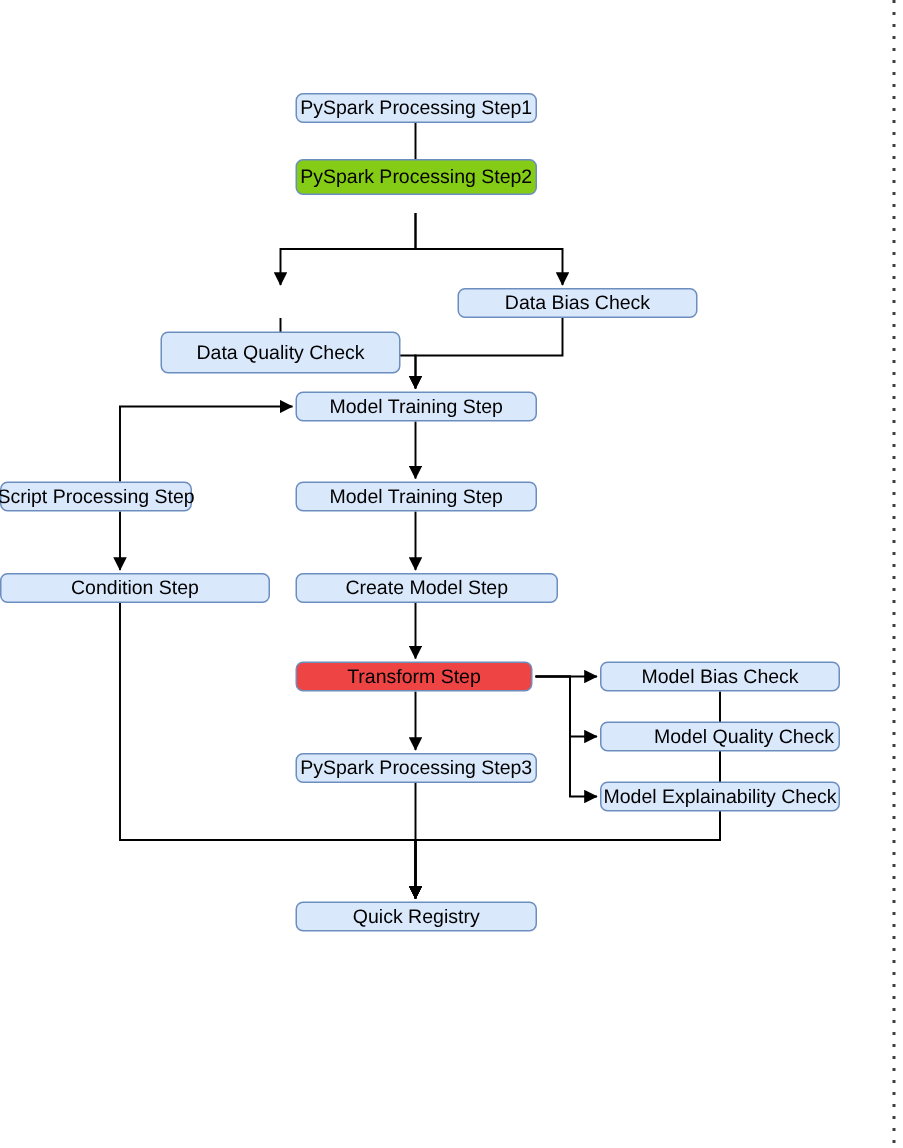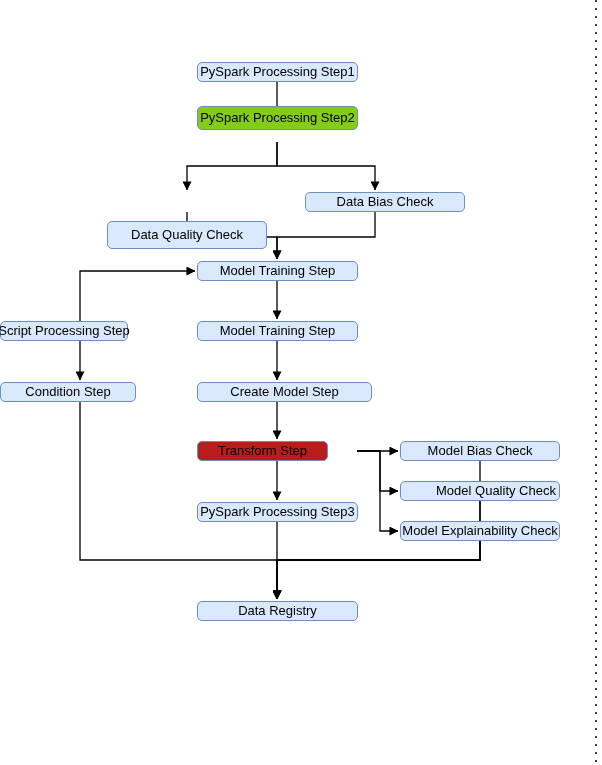--- a/index.html
+++ b/index.html
@@ -83,25 +83,25 @@
   </svg>
 
   <div>
       <div class="node" style="left: 197px; top: 62px; width: 161px; height: 20px; background: rgb(218, 232, 252); border-color: rgb(108, 142, 191); color: rgb(0, 0, 0);">PySpark Processing Step1</div>
       <div class="node" style="left: 197px; top: 106px; width: 161px; height: 24px; background: #84cc16; border-color: rgb(108, 142, 191); color: rgb(0, 0, 0);">PySpark Processing Step2</div>
       <div class="node" style="left: 107px; top: 192px; width: 160px; height: 28px; background: rgb(218, 232, 252); border-color: rgb(108, 142, 191); color: rgb(0, 0, 0); margin-top: 29px;">Data Quality Check</div>
       <div class="node" style="left: 305px; top: 192px; width: 160px; height: 20px; background: rgb(218, 232, 252); border-color: rgb(108, 142, 191); color: rgb(0, 0, 0);">Data Bias Check</div>
       <div class="node" style="left: 197px; top: 261px; width: 161px; height: 20px; background: rgb(218, 232, 252); border-color: rgb(108, 142, 191); color: rgb(0, 0, 0);">Model Training Step</div>
       <div class="node" style="left: 0px; top: 321px; width: 128px; height: 20px; background: rgb(218, 232, 252); border-color: rgb(108, 142, 191); color: rgb(0, 0, 0);">Script Processing Step</div>
       <div class="node" style="left: 197px; top: 321px; width: 161px; height: 20px; background: rgb(218, 232, 252); border-color: rgb(108, 142, 191); color: rgb(0, 0, 0);">Model Training Step</div>
-      <div class="node" style="left: 0px; top: 382px; width: 136px; height: 20px; background: rgb(218, 232, 252); border-color: rgb(108, 142, 191); color: rgb(0, 0, 0);">Condition Step</div>
+      <div class="node" style="left: 0px; top: 382px; width: 180px; height: 20px; background: rgb(218, 232, 252); border-color: rgb(108, 142, 191); color: rgb(0, 0, 0);">Condition Step</div>
       <div class="node" style="left: 197px; top: 382px; width: 175px; height: 20px; background: rgb(218, 232, 252); border-color: rgb(108, 142, 191); color: rgb(0, 0, 0); text-align: right;">Create Model Step</div>
-      <div class="node" style="left: 197px; top: 441px; width: 131px; height: 20px; background: #b91c1c; border-color: rgb(108, 142, 191); color: rgb(0, 0, 0);">Transform Step</div>
+      <div class="node" style="left: 197px; top: 441px; width: 158px; height: 20px; background: #ef4444; border-color: rgb(108, 142, 191); color: rgb(0, 0, 0);">Transform Step</div>
       <div class="node" style="left: 400px; top: 441px; width: 160px; height: 20px; background: rgb(218, 232, 252); border-color: rgb(108, 142, 191); color: rgb(0, 0, 0);">Model Bias Check</div>
       <div class="node" style="left: 400px; top: 481px; width: 160px; height: 20px; background: rgb(218, 232, 252); border-color: rgb(108, 142, 191); color: rgb(0, 0, 0); padding-left: 32px;">Model Quality Check</div>
       <div class="node" style="left: 400px; top: 521px; width: 160px; height: 20px; background: rgb(218, 232, 252); border-color: rgb(108, 142, 191); color: rgb(0, 0, 0);">Model Explainability Check</div>
       <div class="node" style="left: 197px; top: 502px; width: 161px; height: 20px; background: rgb(218, 232, 252); border-color: rgb(108, 142, 191); color: rgb(0, 0, 0); text-align: right;">PySpark Processing Step3</div>
-      <div class="node" style="left: 197px; top: 601px; width: 161px; height: 20px; background: rgb(218, 232, 252); border-color: rgb(108, 142, 191); color: rgb(0, 0, 0);">Data Registry</div>
+      <div class="node" style="left: 197px; top: 601px; width: 161px; height: 20px; background: rgb(218, 232, 252); border-color: rgb(108, 142, 191); color: rgb(0, 0, 0);">Quick Registry</div>
     </div>
 
   <div class="page-edge" style="background: repeating-linear-gradient(rgb(63, 63, 63) 0px, rgb(63, 63, 63) 2px, transparent 2px, transparent 8px);"></div>
 
 </div>
 
 </body></html>

